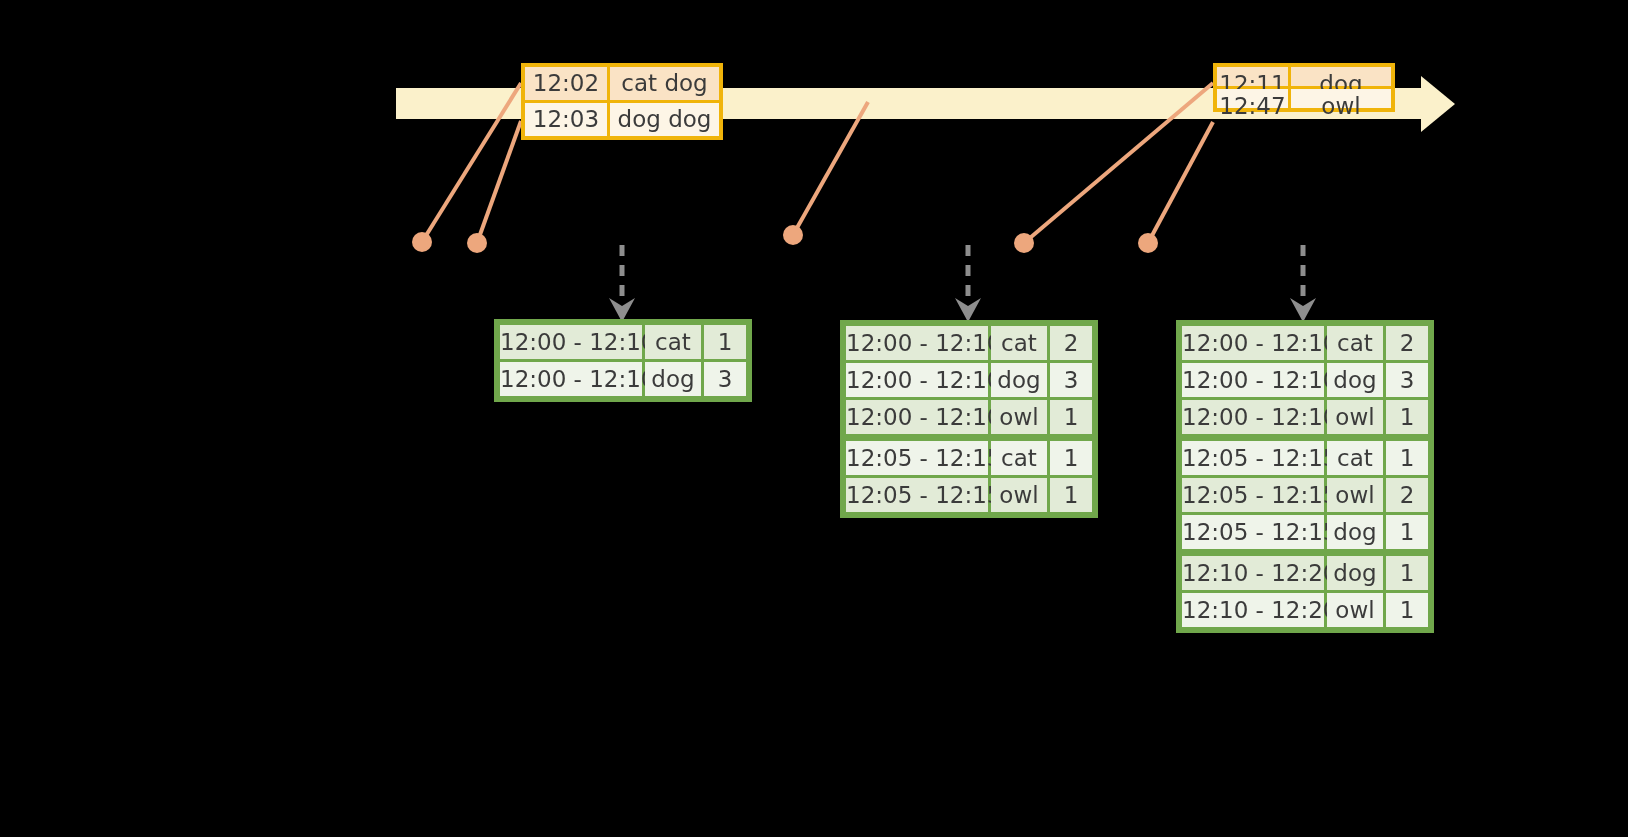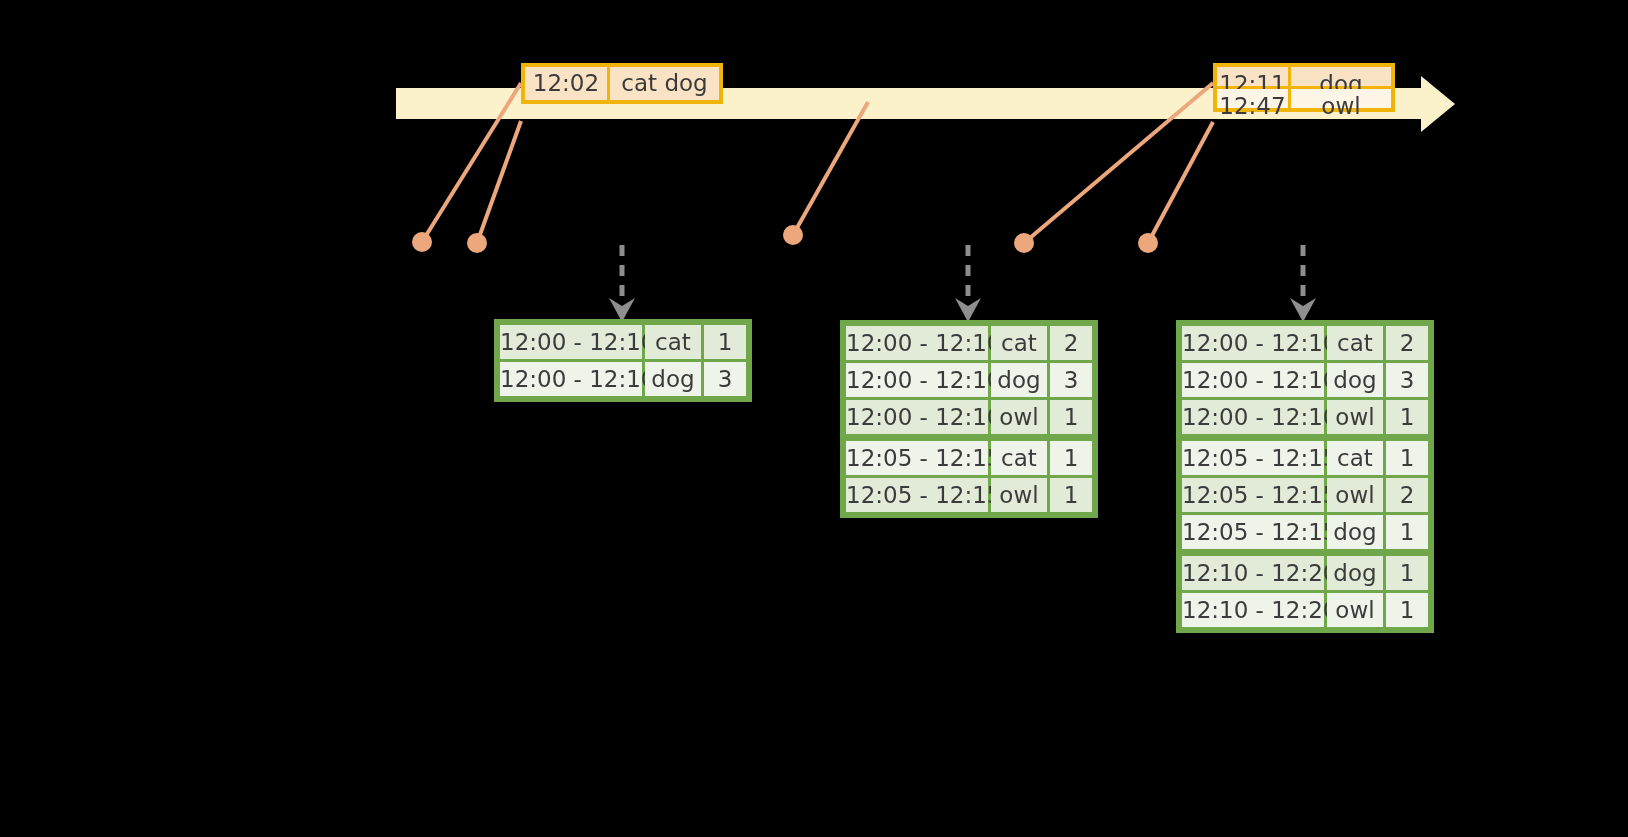--- a/index.html
+++ b/index.html
@@ -94,20 +94,24 @@
       <line class="trigger-line" x1="1303" y1="245" x2="1303" y2="300"></line>
       <path class="trigger-head" d="M 1290 298 L 1303 322 L 1316 298 L 1303 306 Z"></path>
     </g>
   </svg>
 
   <div class="event-table" id="event-0">
       <div class="erow dark">
         <div class="ecell">12:02</div>
         <div class="ecell">cat dog</div>
       </div>
+      <div class="erow light">
+        <div class="ecell">12:03</div>
+        <div class="ecell">dog dog</div>
+      </div>
     </div>
   <div class="event-table" id="event-2">
       <div class="erow dark">
         <div class="ecell">12:11</div>
         <div class="ecell">dog</div>
       </div>
       <div class="erow light">
         <div class="ecell">12:47</div>
         <div class="ecell">owl</div>
       </div>

